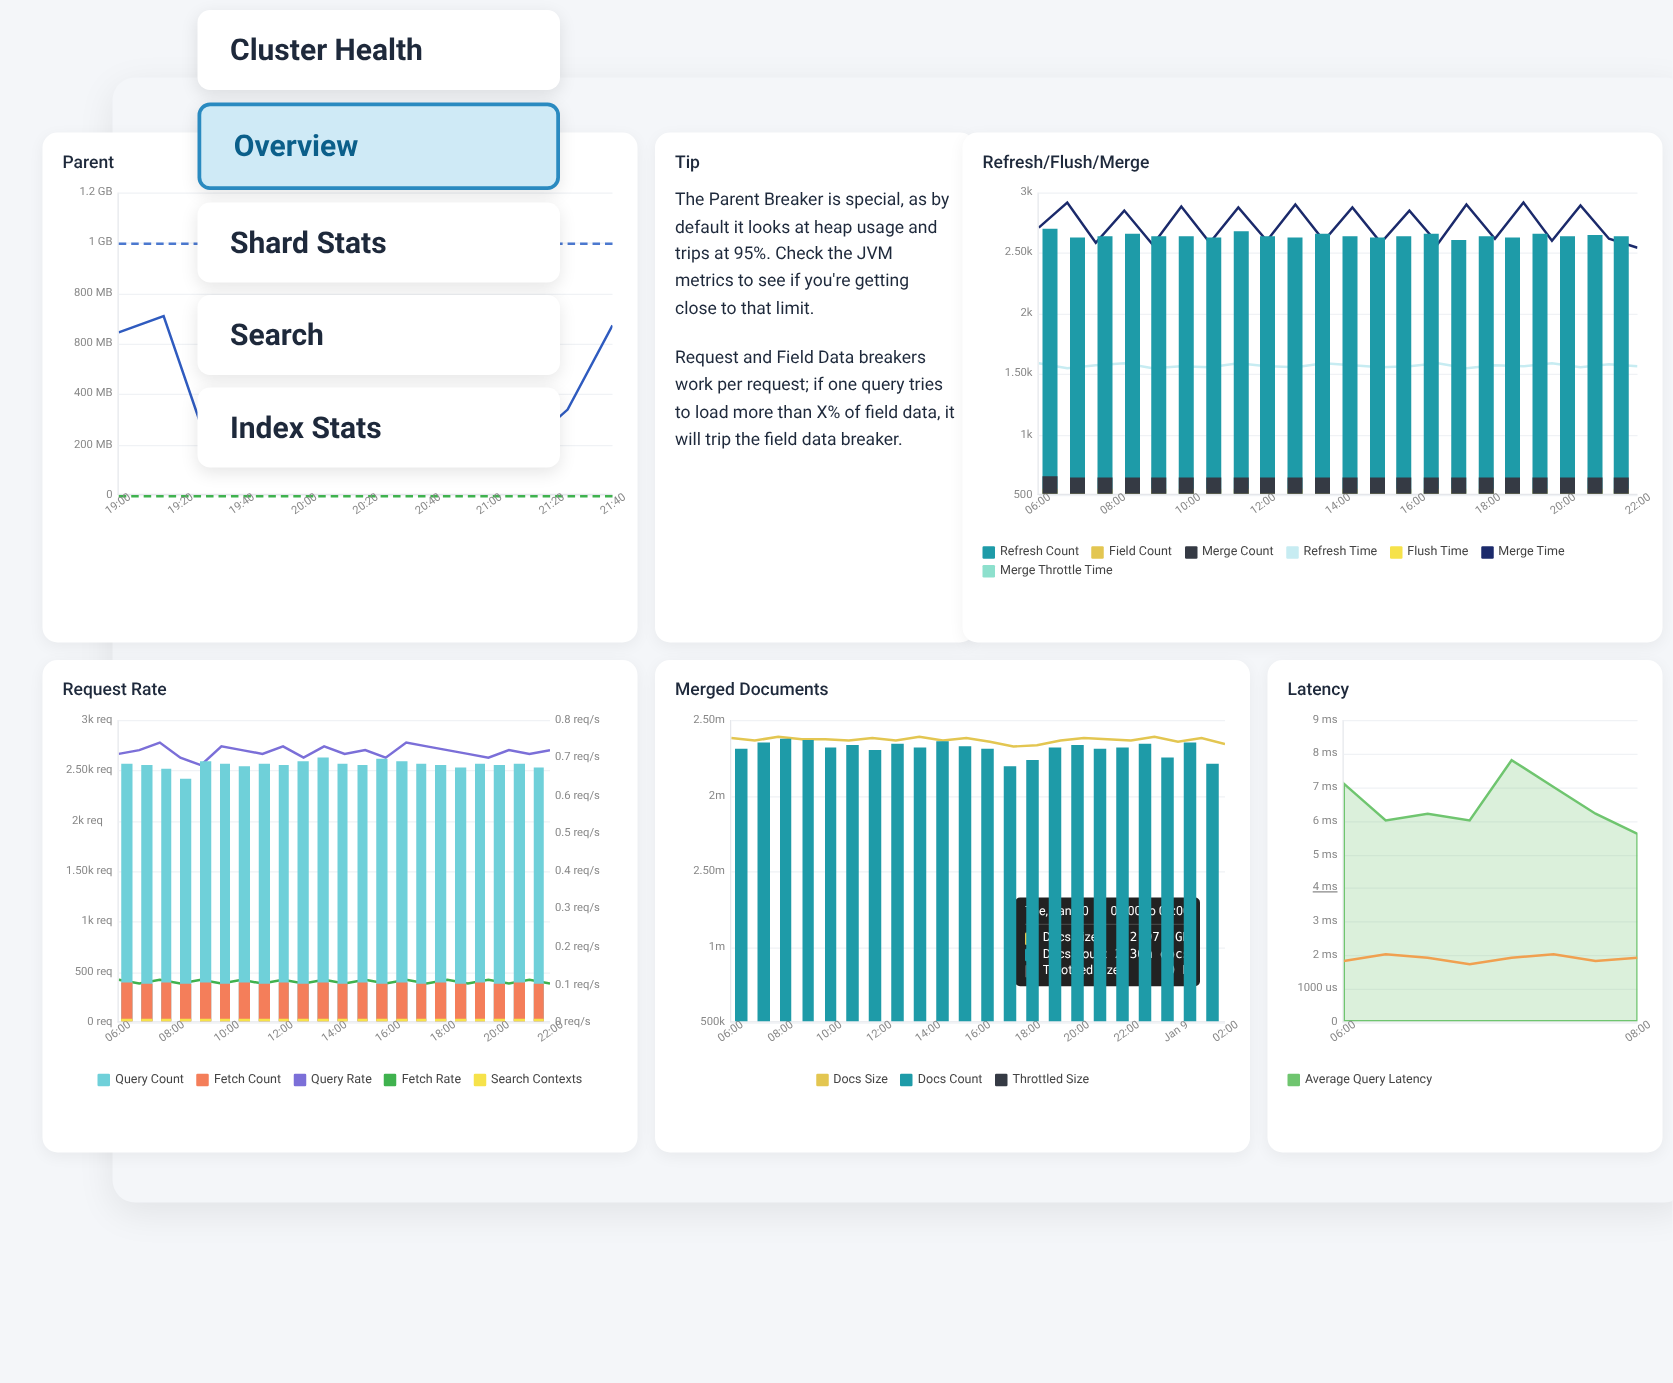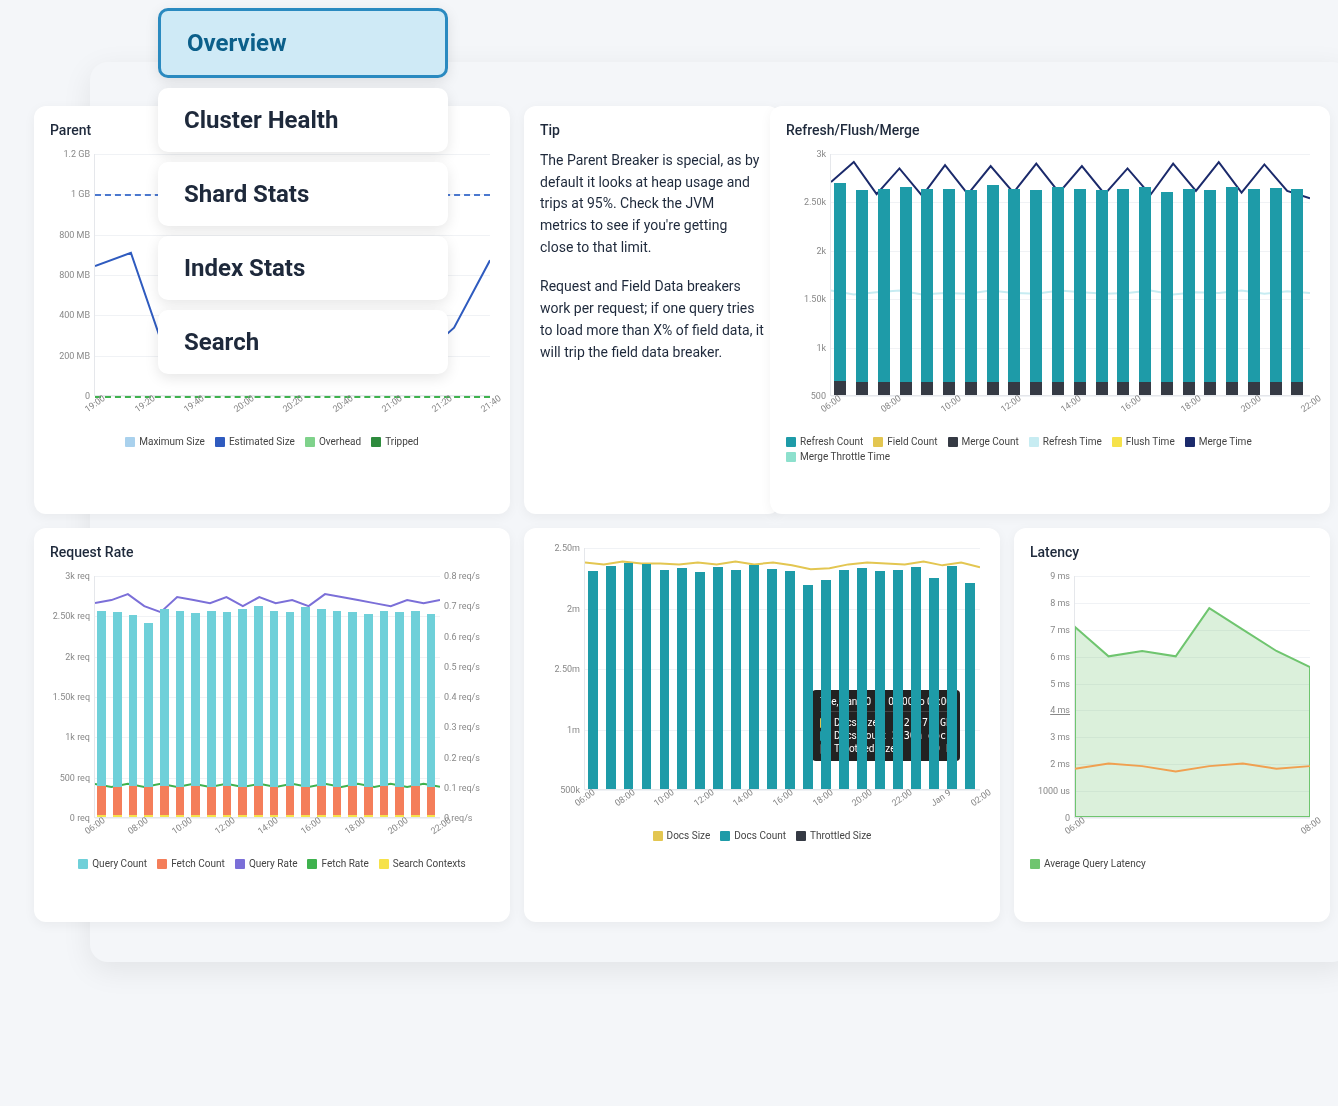--- a/index.html
+++ b/index.html
@@ -147,25 +147,25 @@
   .tooltip-box .lbl { display: flex; align-items: center; gap: 4px; }
   .tooltip-box .val { font-family: monospace; }
 
 </style>
 </head>
 <body>
 
 <div class="dashboard-bg"></div>
 
 <div class="nav-menu">
+  <div class="nav-item">Cluster Health</div>
   <div class="nav-item active">Overview</div>
-  <div class="nav-item">Cluster Health</div>
   <div class="nav-item">Shard Stats</div>
+  <div class="nav-item">Search</div>
   <div class="nav-item">Index Stats</div>
-  <div class="nav-item">Search</div>
 </div>
 
 <div class="panel" style="left:34px; top:106px; width:476px; height:408px;">
   <div class="panel-title">Parent</div>
   <div class="chart" id="chart-parent">
       <div class="chart-inner" style="height: 242px;">
         <div class="grid-line" style="top: 242px;"></div>
         <div class="grid-line" style="top: 201.667px;"></div>
         <div class="grid-line" style="top: 161.333px;"></div>
         <div class="grid-line" style="top: 121px;"></div>
@@ -187,38 +187,20 @@
       <div class="ylabel" style="top: 4px;">1.2 GB</div>
       <div class="xlabel" style="left: 44px;">19:00</div>
       <div class="xlabel" style="left: 93.5px;">19:20</div>
       <div class="xlabel" style="left: 143px;">19:40</div>
       <div class="xlabel" style="left: 192.5px;">20:00</div>
       <div class="xlabel" style="left: 242px;">20:20</div>
       <div class="xlabel" style="left: 291.5px;">20:40</div>
       <div class="xlabel" style="left: 341px;">21:00</div>
       <div class="xlabel" style="left: 390.5px;">21:20</div>
       <div class="xlabel" style="left: 440px;">21:40</div>
-    </div>
-  <div class="legend" id="legend-parent">
-      <div class="legend-item">
-        <span class="swatch" style="background: rgb(169, 209, 237);"></span>
-        <span>Maximum Size</span>
-      </div>
-      <div class="legend-item">
-        <span class="swatch" style="background: rgb(47, 91, 191);"></span>
-        <span>Estimated Size</span>
-      </div>
-      <div class="legend-item">
-        <span class="swatch" style="background: rgb(127, 210, 139);"></span>
-        <span>Overhead</span>
-      </div>
-      <div class="legend-item">
-        <span class="swatch" style="background: rgb(46, 139, 61);"></span>
-        <span>Tripped</span>
-      </div>
     </div>
 </div>
 
 <div class="panel" style="left:524px; top:106px; width:256px; height:408px;">
   <div class="panel-title">Tip</div>
   <div class="tip-text">
     <p>The Parent Breaker is special, as by default it looks at heap usage and trips at 95%. Check the JVM metrics to see if you're getting close to that limit.</p>
     <p>Request and Field Data breakers work per request; if one query tries to load more than X% of field data, it will trip the field data breaker.</p>
   </div>
 </div>
@@ -431,21 +413,21 @@
         <div class="bar" style="background: rgb(246, 226, 74); left: 77.9545%; width: 2.5%; height: 2.42px; z-index: 4;"></div>
         <div class="bar" style="background: rgb(246, 226, 74); left: 82.5%; width: 2.5%; height: 2.42px; z-index: 4;"></div>
         <div class="bar" style="background: rgb(246, 226, 74); left: 87.0455%; width: 2.5%; height: 2.42px; z-index: 4;"></div>
         <div class="bar" style="background: rgb(246, 226, 74); left: 91.5909%; width: 2.5%; height: 2.42px; z-index: 4;"></div>
         <div class="bar" style="background: rgb(246, 226, 74); left: 96.1364%; width: 2.5%; height: 2.42px; z-index: 4;"></div>
       </div>
       <div class="ylabel" style="top: 246px;">0 req</div>
       <div class="ylabel" style="top: 205.667px;">500 req</div>
       <div class="ylabel" style="top: 165.333px;">1k req</div>
       <div class="ylabel" style="top: 125px;">1.50k req</div>
-      <div class="ylabel" style="top: 84.6667px;">2k req</div>
+      <div class="ylabel" style="top: 84.6667px; text-align: center;">2k req</div>
       <div class="ylabel" style="top: 44.3333px;">2.50k req</div>
       <div class="ylabel" style="top: 4px;">3k req</div>
       <div class="ylabel right" style="top: 246px;">0 req/s</div>
       <div class="ylabel right" style="top: 215.75px;">0.1 req/s</div>
       <div class="ylabel right" style="top: 185.5px;">0.2 req/s</div>
       <div class="ylabel right" style="top: 155.25px;">0.3 req/s</div>
       <div class="ylabel right" style="top: 125px;">0.4 req/s</div>
       <div class="ylabel right" style="top: 94.75px;">0.5 req/s</div>
       <div class="ylabel right" style="top: 64.5px;">0.6 req/s</div>
       <div class="ylabel right" style="top: 34.25px;">0.7 req/s</div>
@@ -478,20 +460,21 @@
         <span>Fetch Rate</span>
       </div>
       <div class="legend-item">
         <span class="swatch" style="background: rgb(246, 226, 74);"></span>
         <span>Search Contexts</span>
       </div>
     </div>
 </div>
 
 <div class="panel" style="left:524px; top:528px; width:476px; height:394px;">
+  <div class="panel-title">Merged Documents</div>
   <div class="chart" id="chart-md">
       <div class="chart-inner" style="height: 242px;">
         <div class="grid-line" style="top: 242px;"></div>
         <div class="grid-line" style="top: 181.5px;"></div>
         <div class="grid-line" style="top: 121px;"></div>
         <div class="grid-line" style="top: 60.5px;"></div>
         <div class="grid-line" style="top: 0px;"></div>
         <svg class="line-svg" viewBox="0 0 396 242" preserveAspectRatio="none">
           <path d="M0 14.52000000000001 L18.857142857142858 16.45599999999999 L37.714285714285715 13.552000000000021 L56.57142857142857 15.488 L75.42857142857143 15.488 L94.28571428571428 16.45599999999999 L113.14285714285714 14.52000000000001 L132 16.45599999999999 L150.85714285714286 13.552000000000021 L169.7142857142857 16.45599999999999 L188.57142857142856 14.52000000000001 L207.42857142857144 17.423999999999978 L226.28571428571428 21.295999999999992 L245.14285714285714 20.328000000000003 L264 16.45599999999999 L282.8571428571429 14.52000000000001 L301.7142857142857 15.488 L320.57142857142856 16.45599999999999 L339.4285714285714 13.552000000000021 L358.2857142857143 17.423999999999978 L377.1428571428571 14.52000000000001 L396 19.359999999999985" fill="none" stroke="#e3c651" stroke-width="2"></path>
         </svg>

